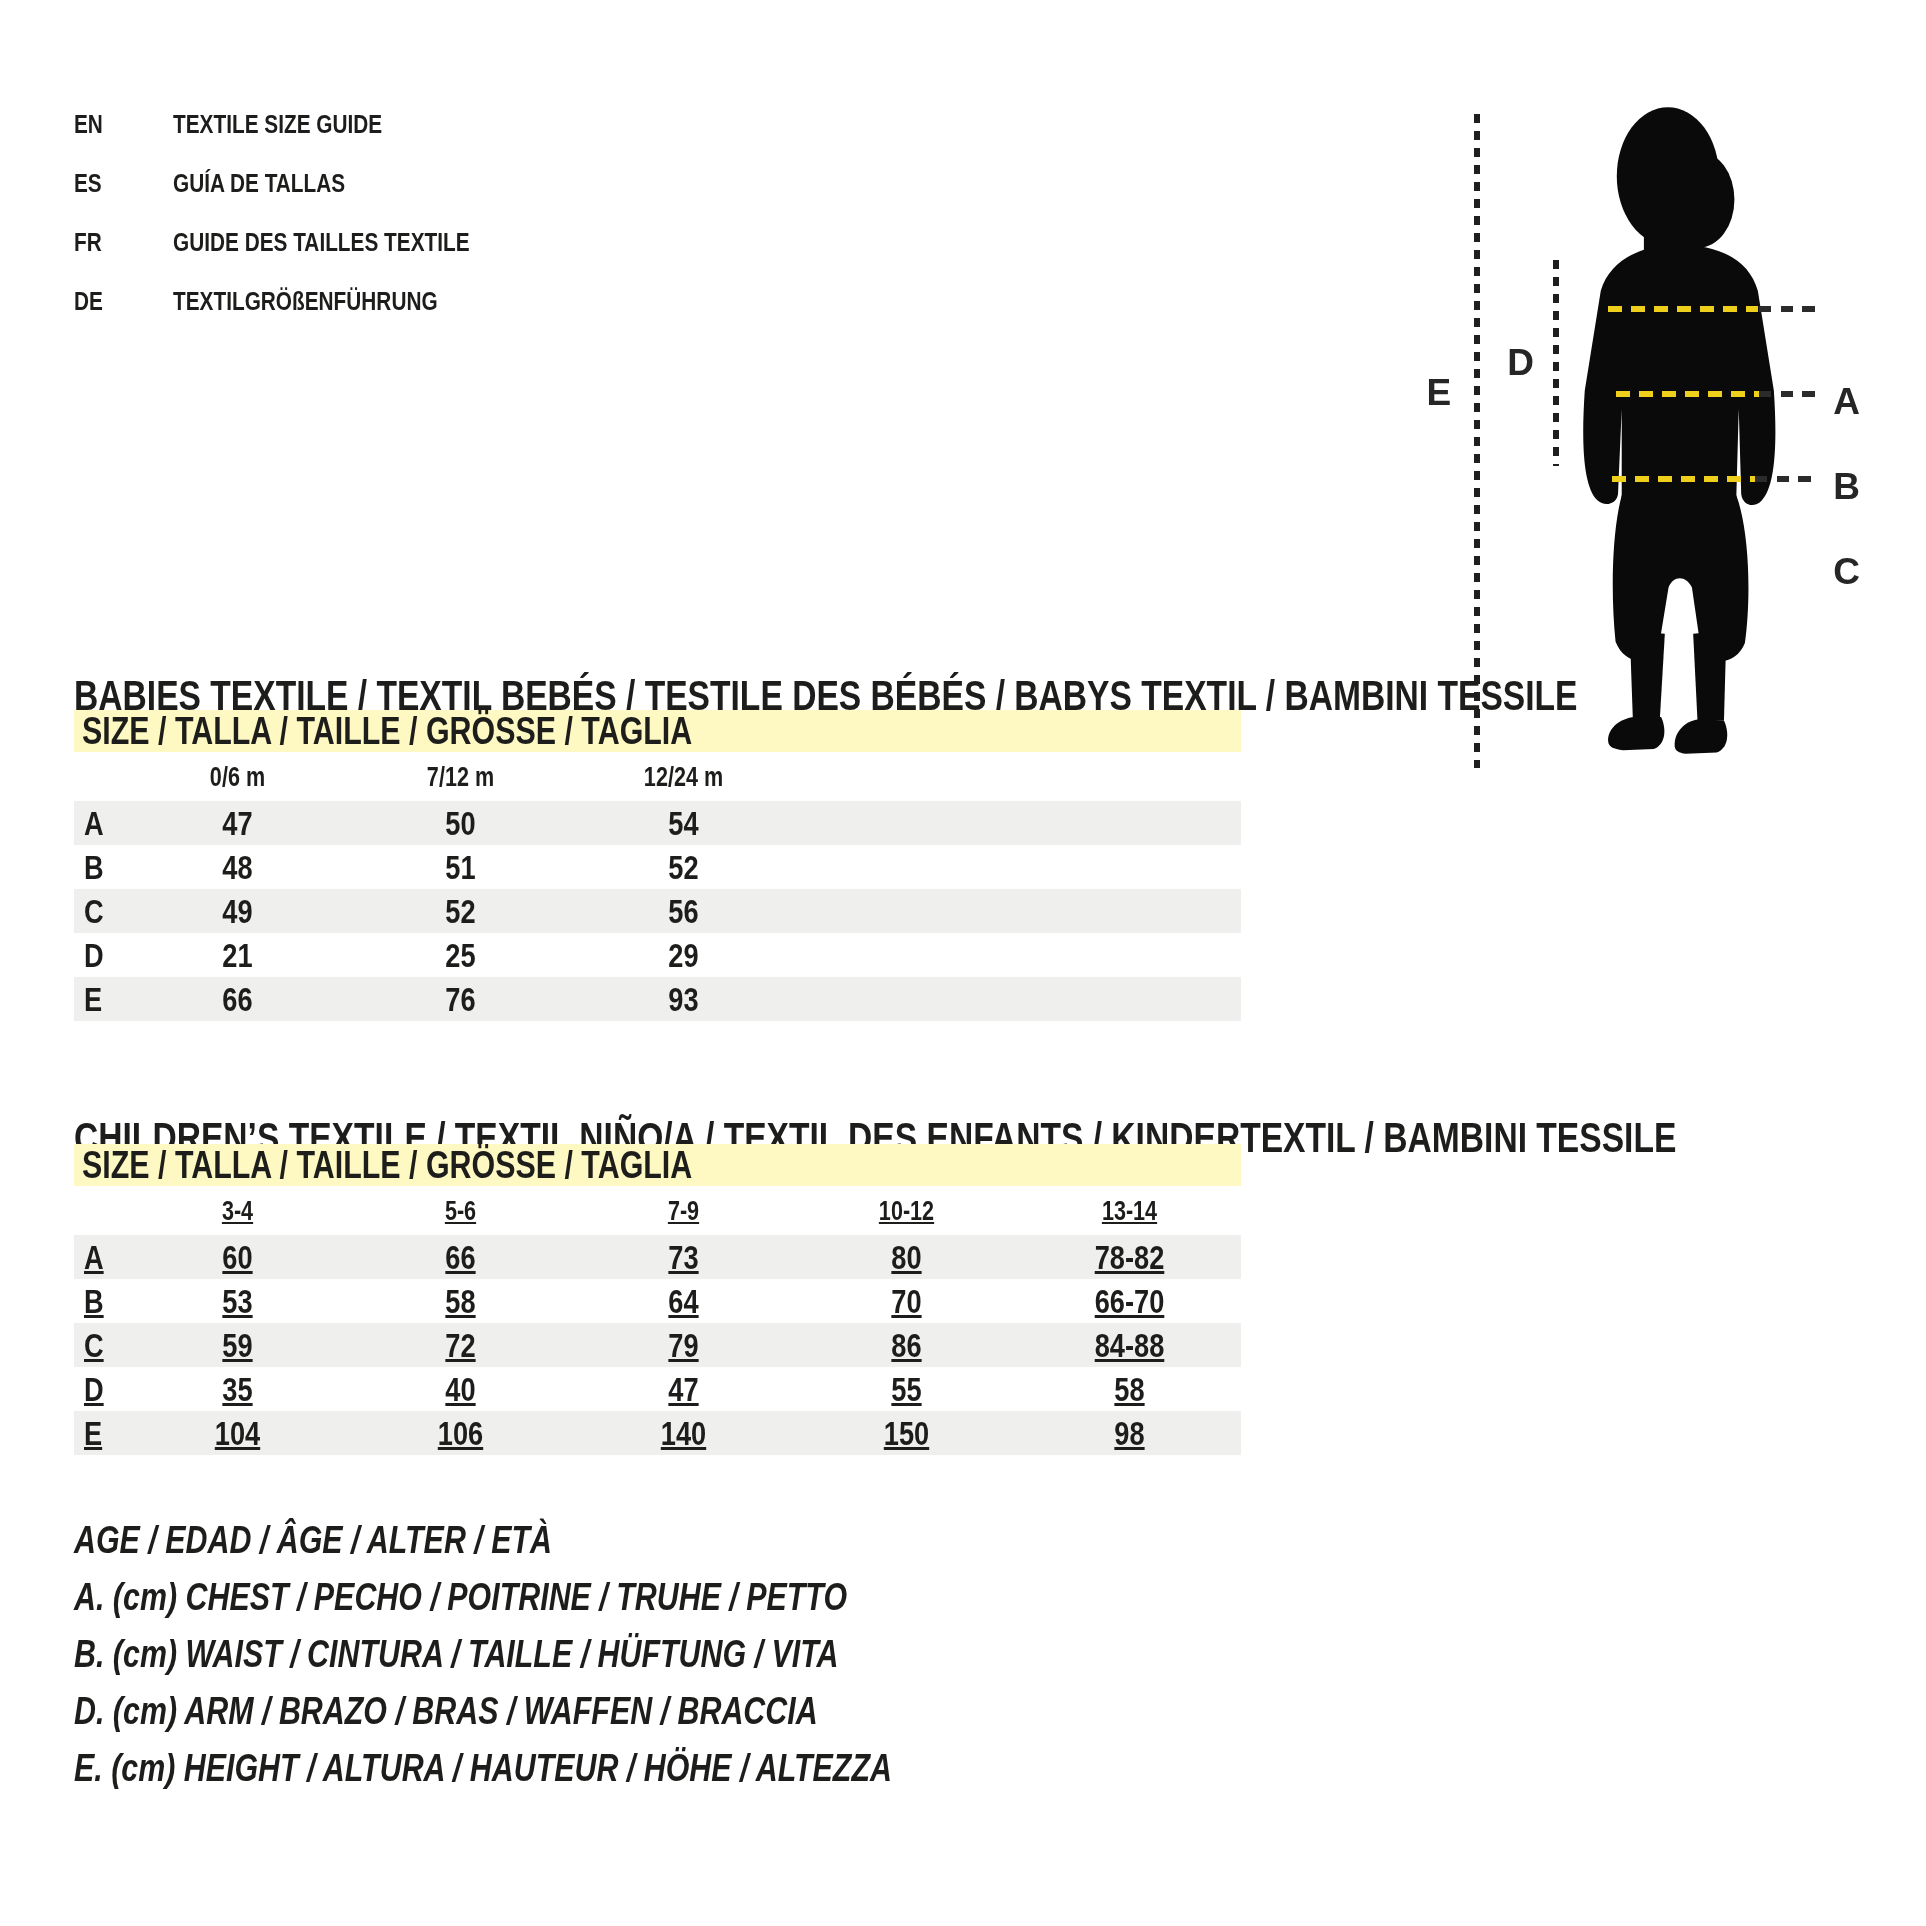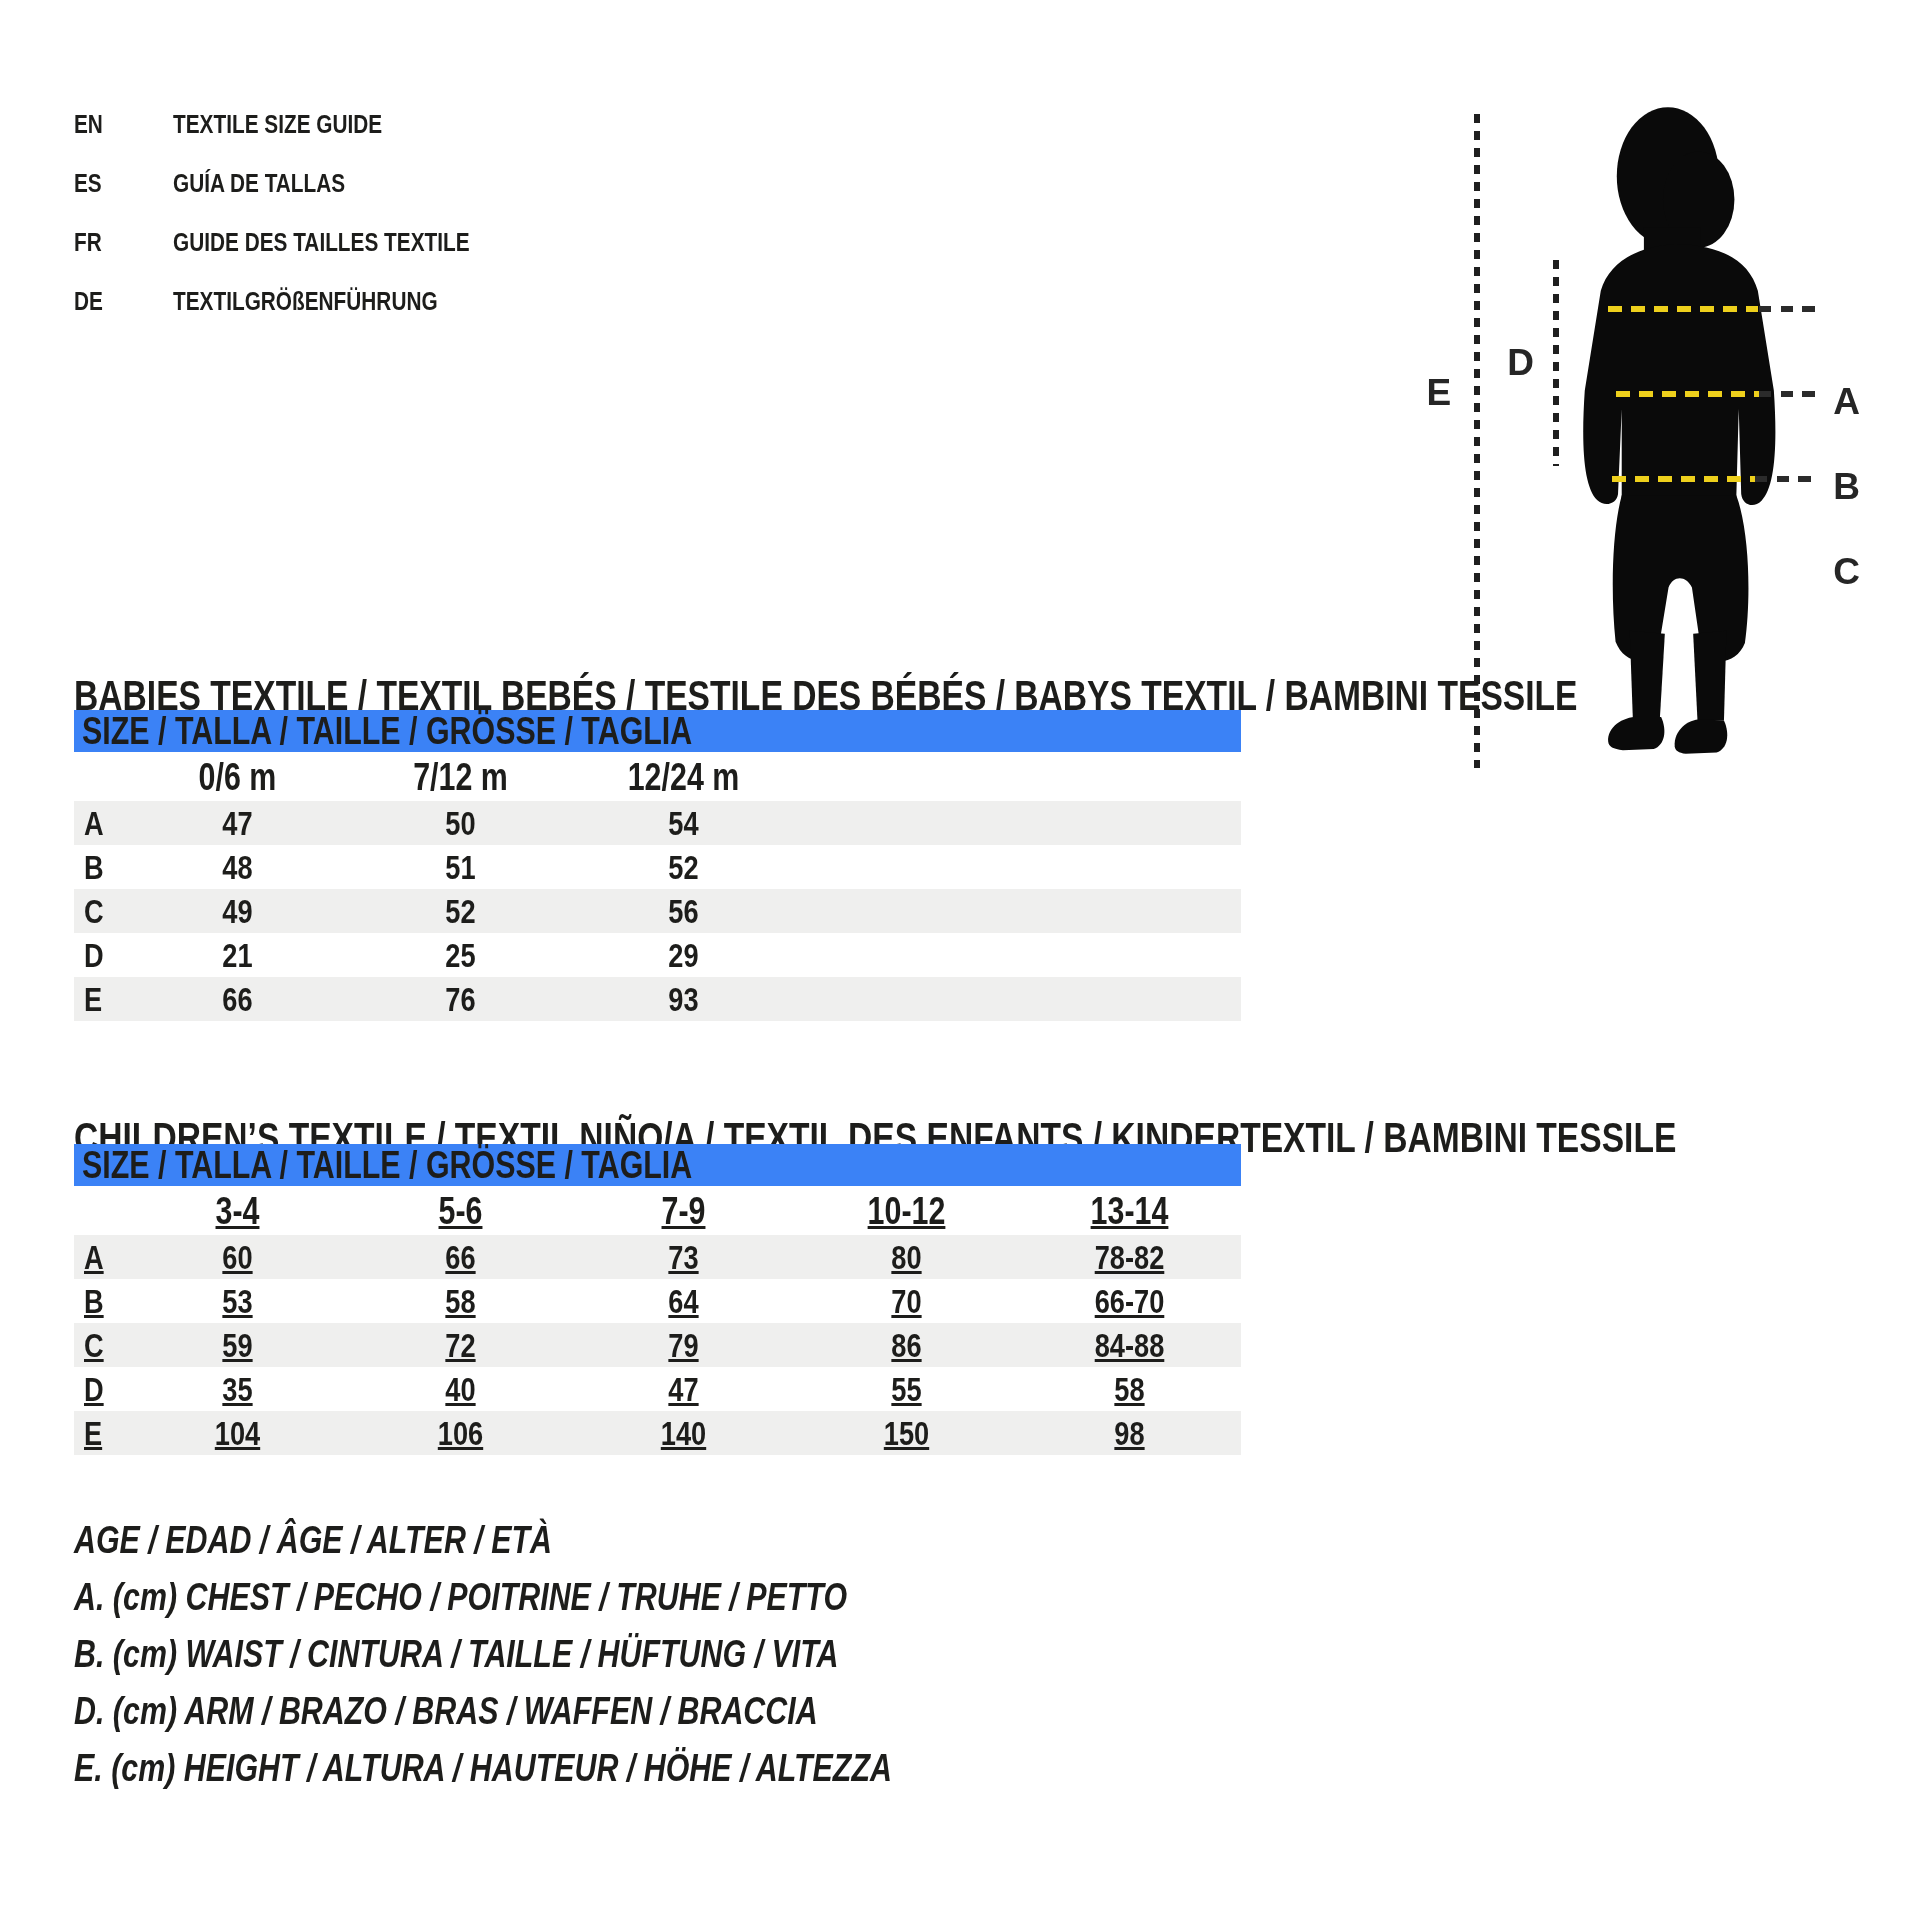--- a/index.html
+++ b/index.html
@@ -22,25 +22,25 @@
 
   
   .section-title { position:absolute; left:74px; font-size:42px; line-height:42px; }
   .title-babies { top:640px; }
   .title-children { top:1082px; }
 
   
   .size-table { position:absolute; left:74px; width:1167px; }
   .table-babies { top:710px; }
   .table-children { top:1144px; }
-  .size-bar { height:42px; background:#3b82f6; display:flex; align-items:center; font-size:38px; line-height:38px; }
+  .size-bar { height:42px; background:#fef9c3; display:flex; align-items:center; font-size:38px; line-height:38px; }
   .size-bar .cond { padding-left:10px; }
   .grid-b { display:grid; grid-template-columns:52px repeat(3,223px); align-items:center; }
   .grid-k { display:grid; grid-template-columns:52px repeat(5,223px); align-items:center;text-decoration:underline; }
-  .colhead-row { height:49px; font-size:38px; line-height:34px; }
+  .colhead-row { height:49px; font-size:27px; line-height:34px; }
   .trow { height:44px; font-size:34px; line-height:34px; }
   .trow.odd { background:#efefee; }
   .cell-label { padding-left:10px; }
   .cell-val { text-align:center; }
   .cell-val .cond { width:100%; }
 
   
   .legend { position:absolute; left:74px; top:1511px; font-size:38px; line-height:38px;font-style:italic; }
   .legend-line { height:57px; display:flex; align-items:center; }
 

